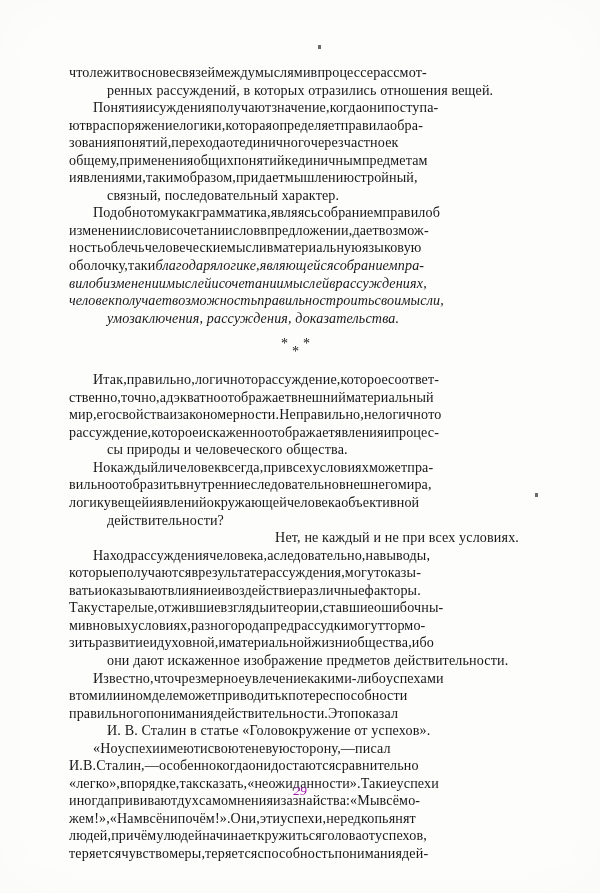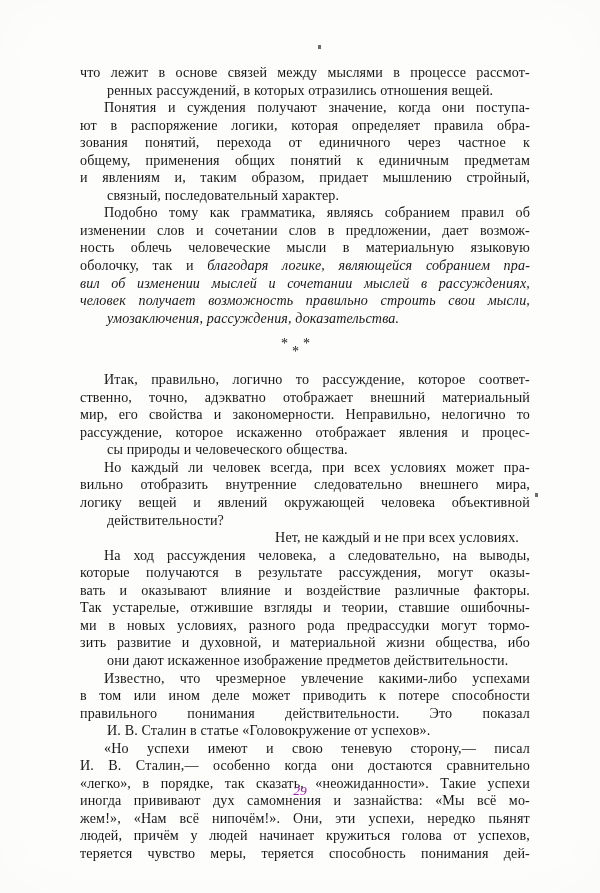--- a/index.html
+++ b/index.html
@@ -39,23 +39,22 @@
     white-space: nowrap;
     letter-spacing: 0.01em;
     -webkit-font-smoothing: none;
   }
   
   .line > .w {
     display: inline-block;
   }
   .line.just {
     display: flex;
-    justify-content: space-between;
+    justify-content: flex-start;
     width: 450px;
-    margin-left: 11px;
   }
   .line.just.indent {
     padding-left: 24px;
     width: 426px;
   }
   .line.last {
     display: block;
     margin-left: 38px;
   }
   .line.last.indent {

